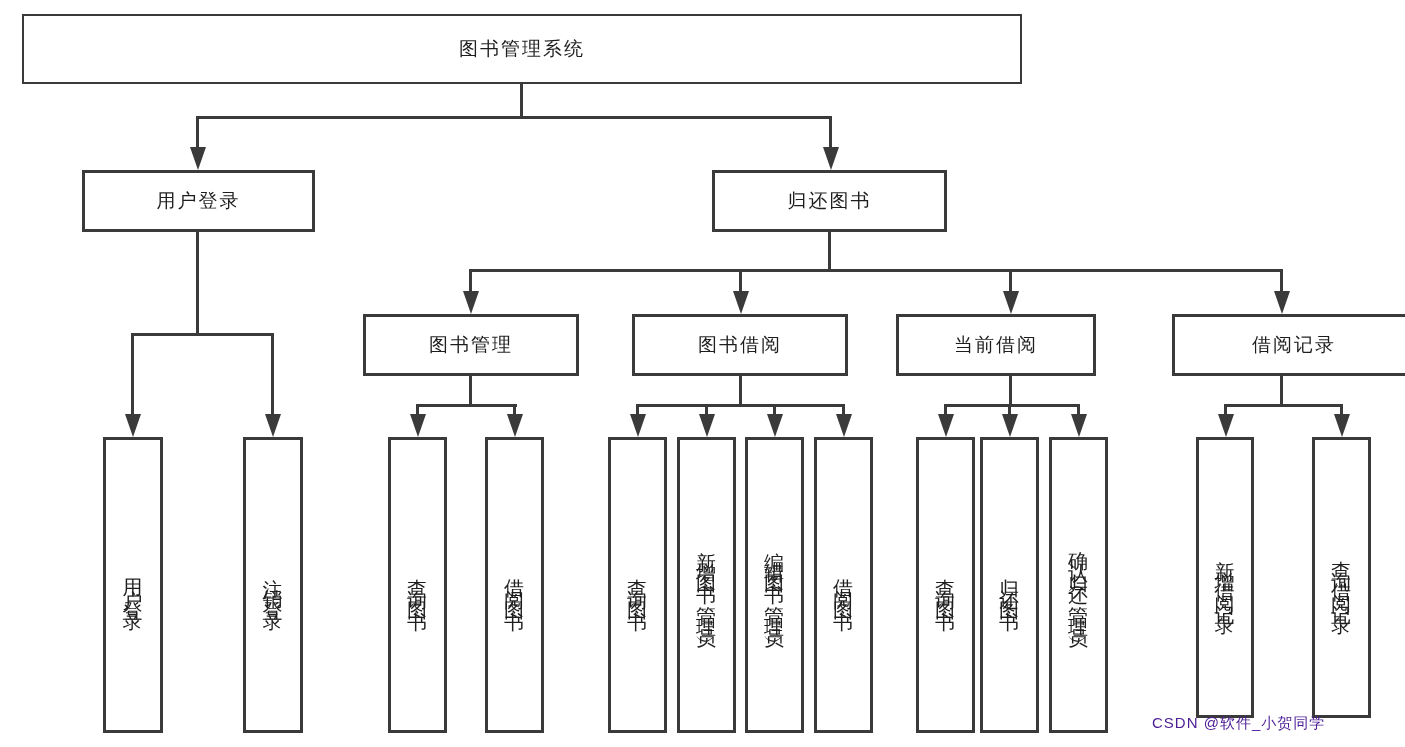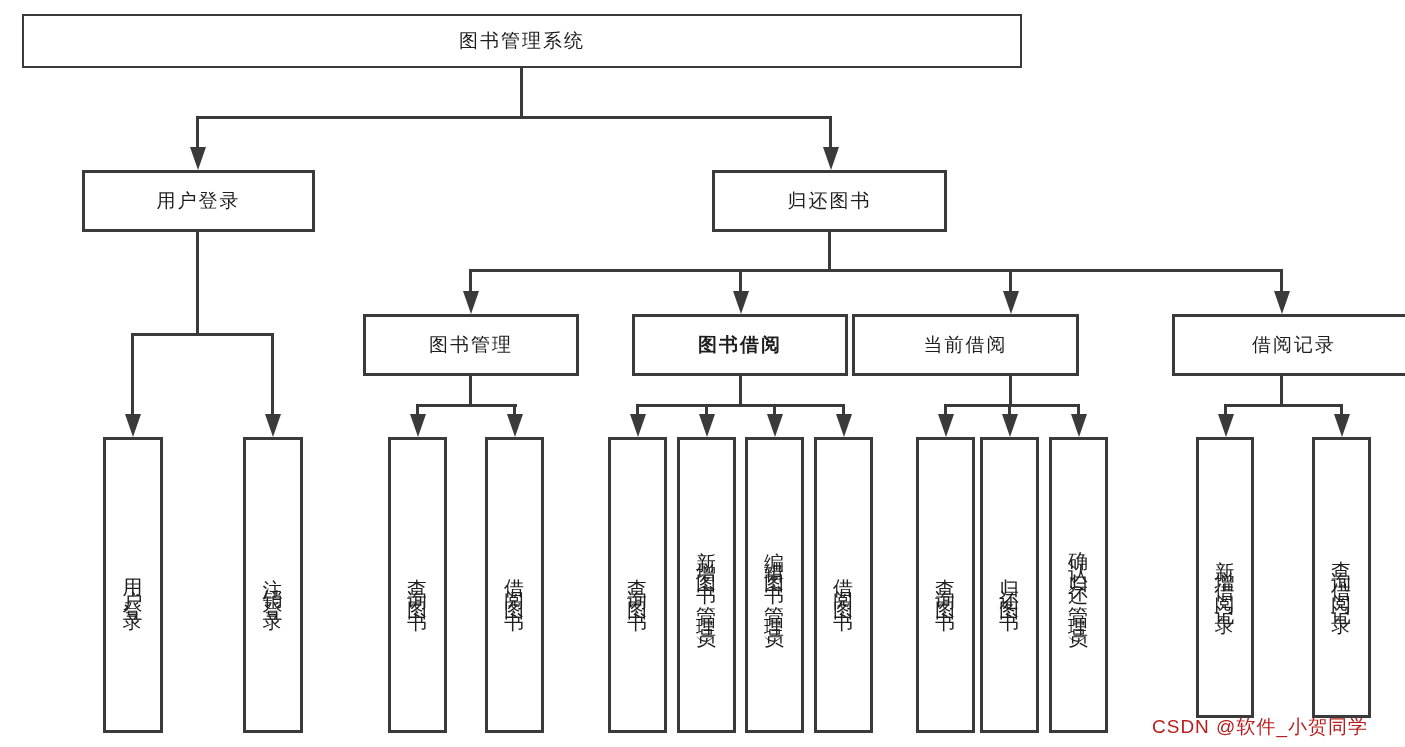--- a/index.html
+++ b/index.html
@@ -19,46 +19,46 @@
   }
   .root{border-width:2px;}
   .line{position:absolute;background:#3a3a3a;z-index:1;}
   .arrow{
     position:absolute;width:0;height:0;z-index:1;
     border-left:8px solid transparent;border-right:8px solid transparent;
     border-top:23px solid #3a3a3a;
   }
   .watermark{
     position:absolute;left:1152px;top:714px;z-index:5;
-    font-size:19px;color:#b91c1c;letter-spacing:1px;white-space:nowrap;
+    font-size:15px;color:#4c1d95;letter-spacing:1px;white-space:nowrap;
   }
 </style>
 </head>
 <body>
 
 <div id="canvas">
 
-  <div class="box hbox root" style="left:22px;top:14px;width:1000px;height:54px;">
+  <div class="box hbox root" style="left:22px;top:14px;width:1000px;height:70px;">
     <span>图书管理系统</span>
   </div>
 
   <div class="box hbox" style="left:82px;top:170px;width:233px;height:62px;">
     <span>用户登录</span>
   </div>
   <div class="box hbox" style="left:712px;top:170px;width:235px;height:62px;">
     <span>归还图书</span>
   </div>
 
   <div class="box hbox" style="left:363px;top:314px;width:216px;height:62px;">
     <span>图书管理</span>
   </div>
-  <div class="box hbox" style="left:632px;top:314px;width:216px;height:62px;font-weight:bold;">
+  <div class="box hbox" style="left:632px;top:314px;width:216px;height:62px;">
     <span>图书借阅</span>
   </div>
-  <div class="box hbox" style="left:852px;top:314px;width:227px;height:62px;">
+  <div class="box hbox" style="left:896px;top:314px;width:200px;height:62px;">
     <span>当前借阅</span>
   </div>
   <div class="box hbox" style="left:1172px;top:314px;width:244px;height:62px;">
     <span>借阅记录</span>
   </div>
 
   <div class="box vbox" style="left:103px;top:437px;width:60px;height:296px;">
     <span>用户登录</span>
   </div>
   <div class="box vbox" style="left:243px;top:437px;width:60px;height:296px;">

